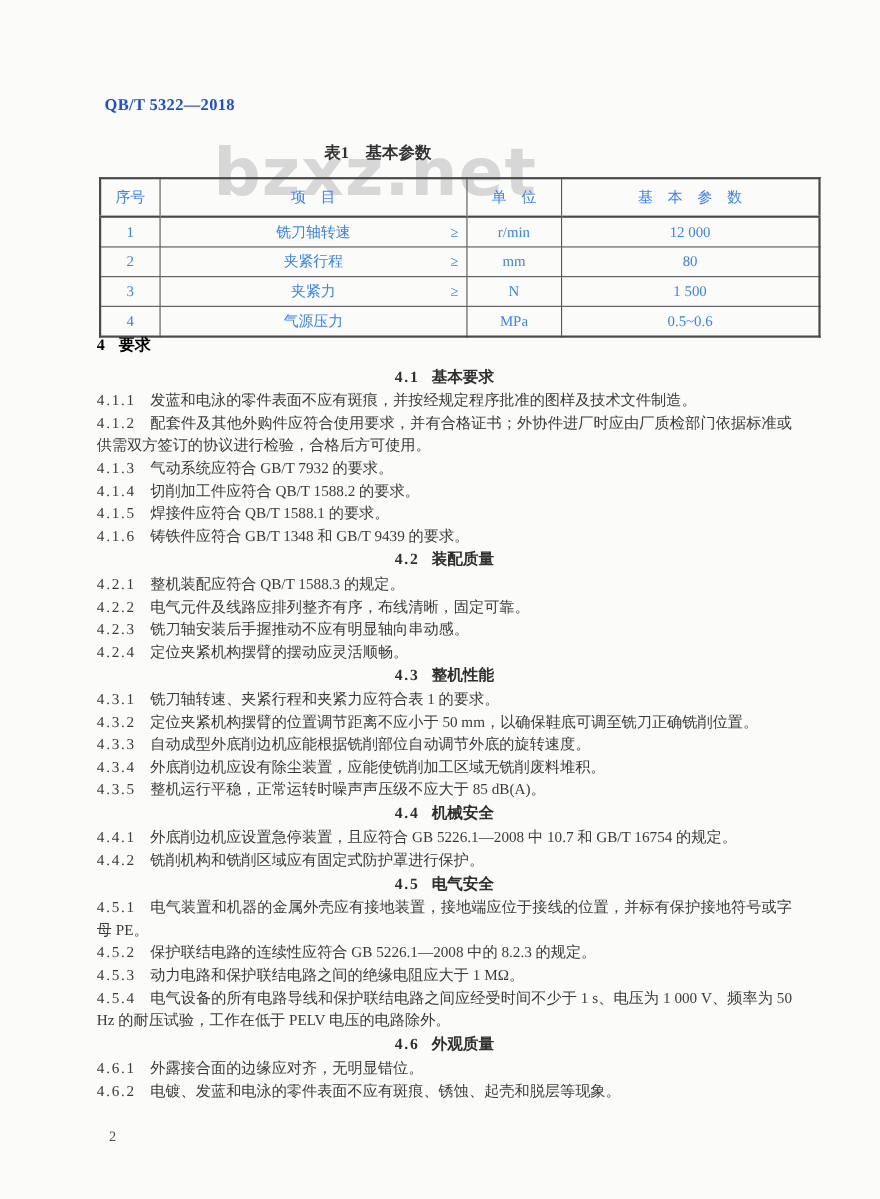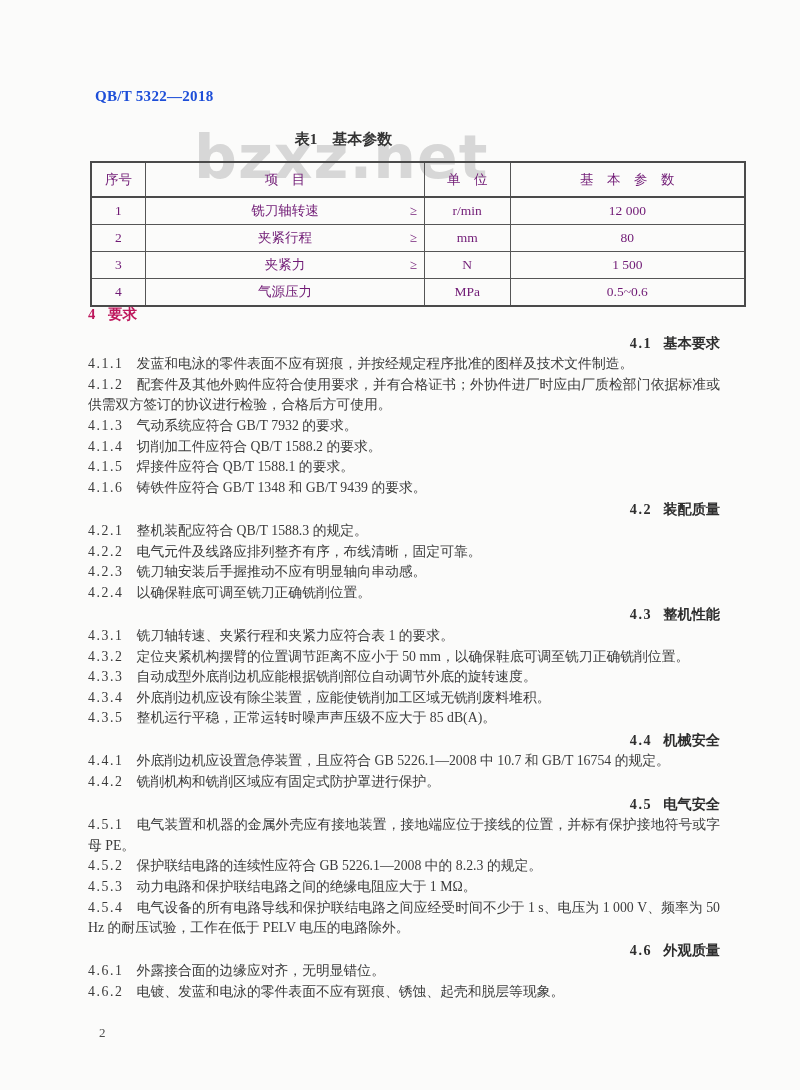--- a/index.html
+++ b/index.html
@@ -30,21 +30,21 @@
     letter-spacing:.3px;z-index:1;
   }
   .table-title{
     position:absolute;left:0;top:130px;width:687px;
     text-align:center;font-weight:bold;font-size:15px;color:#333;
     z-index:1;
   }
   table.params{
     position:absolute;left:90px;top:161px;
     width:656px;border-collapse:collapse;table-layout:fixed;
-    font-size:13.5px;color:#701a75;z-index:1;
+    font-size:13.5px;color:#3b82f6;z-index:1;
     border:2px solid #4a4a4a;
   }
   table.params th, table.params td{
     border:1px solid #555;
     text-align:center;vertical-align:middle;
     padding:0 4px;
     font-weight:normal;
   }
   table.params th{height:33px;border-bottom:2px solid #4a4a4a;}
   table.params td{height:26px;}
@@ -57,26 +57,26 @@
   
   .body-text{
     position:absolute;left:88px;top:301px;width:632px;z-index:1;
     font-size:13.8px;color:#3b3b3b;
   }
   .body-text p{
     margin:0;line-height:20.6px;
     text-align:justify;
   }
   .body-text p.sec-h1{
-    font-weight:bold;font-size:14.6px;color:#be185d;
+    font-weight:bold;font-size:14.6px;color:#000000;
     margin:3px 0 8px 0;text-align:left;
   }
   .body-text p.sec-h2{
     font-weight:bold;font-size:14.2px;color:#2e2e2e;
-    margin:1px 0 1px 0;text-align:right;
+    margin:1px 0 1px 0;text-align:center;
   }
   .body-text .num{
     letter-spacing:1.6px;margin-right:13px;white-space:nowrap;
   }
   .body-text p.sec-h1 .num,.body-text p.sec-h2 .num{margin-right:11px;}
   .page-number{
     position:absolute;left:99px;top:1025px;
     font-size:13px;color:#4d4d4d;z-index:1;
   }
 </style>
@@ -156,21 +156,21 @@
 
 
   <p class="sec-h2"><span class="num">4.2</span><span class="txt">装配质量</span></p>
 
   <p class="item"><span class="num">4.2.1</span><span class="txt">整机装配应符合 QB/T 1588.3 的规定。</span></p>
 
   <p class="item"><span class="num">4.2.2</span><span class="txt">电气元件及线路应排列整齐有序，布线清晰，固定可靠。</span></p>
 
   <p class="item"><span class="num">4.2.3</span><span class="txt">铣刀轴安装后手握推动不应有明显轴向串动感。</span></p>
 
-  <p class="item"><span class="num">4.2.4</span><span class="txt">以确保鞋底可调至铣刀正确铣削位置。</span></p>
+  <p class="item"><span class="num">4.2.4</span><span class="txt">定位夹紧机构摆臂的摆动应灵活顺畅。</span></p>
 
   <p class="sec-h2"><span class="num">4.3</span><span class="txt">整机性能</span></p>
 
   <p class="item"><span class="num">4.3.1</span><span class="txt">铣刀轴转速、夹紧行程和夹紧力应符合表 1 的要求。</span></p>
 
   <p class="item"><span class="num">4.3.2</span><span class="txt">定位夹紧机构摆臂的位置调节距离不应小于 50 mm，以确保鞋底可调至铣刀正确铣削位置。</span></p>
 
   <p class="item"><span class="num">4.3.3</span><span class="txt">自动成型外底削边机应能根据铣削部位自动调节外底的旋转速度。</span></p>
 
   <p class="item"><span class="num">4.3.4</span><span class="txt">外底削边机应设有除尘装置，应能使铣削加工区域无铣削废料堆积。</span></p>

